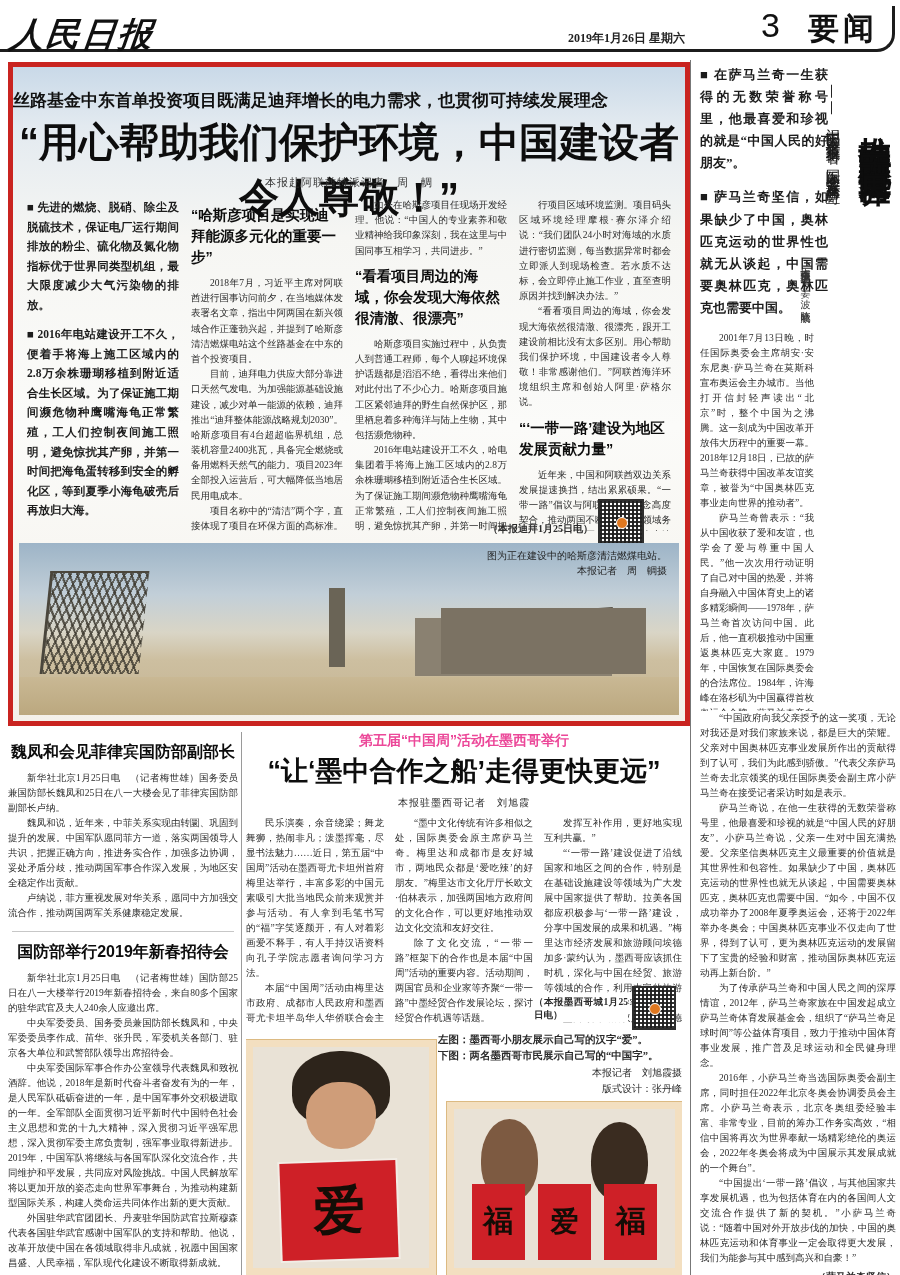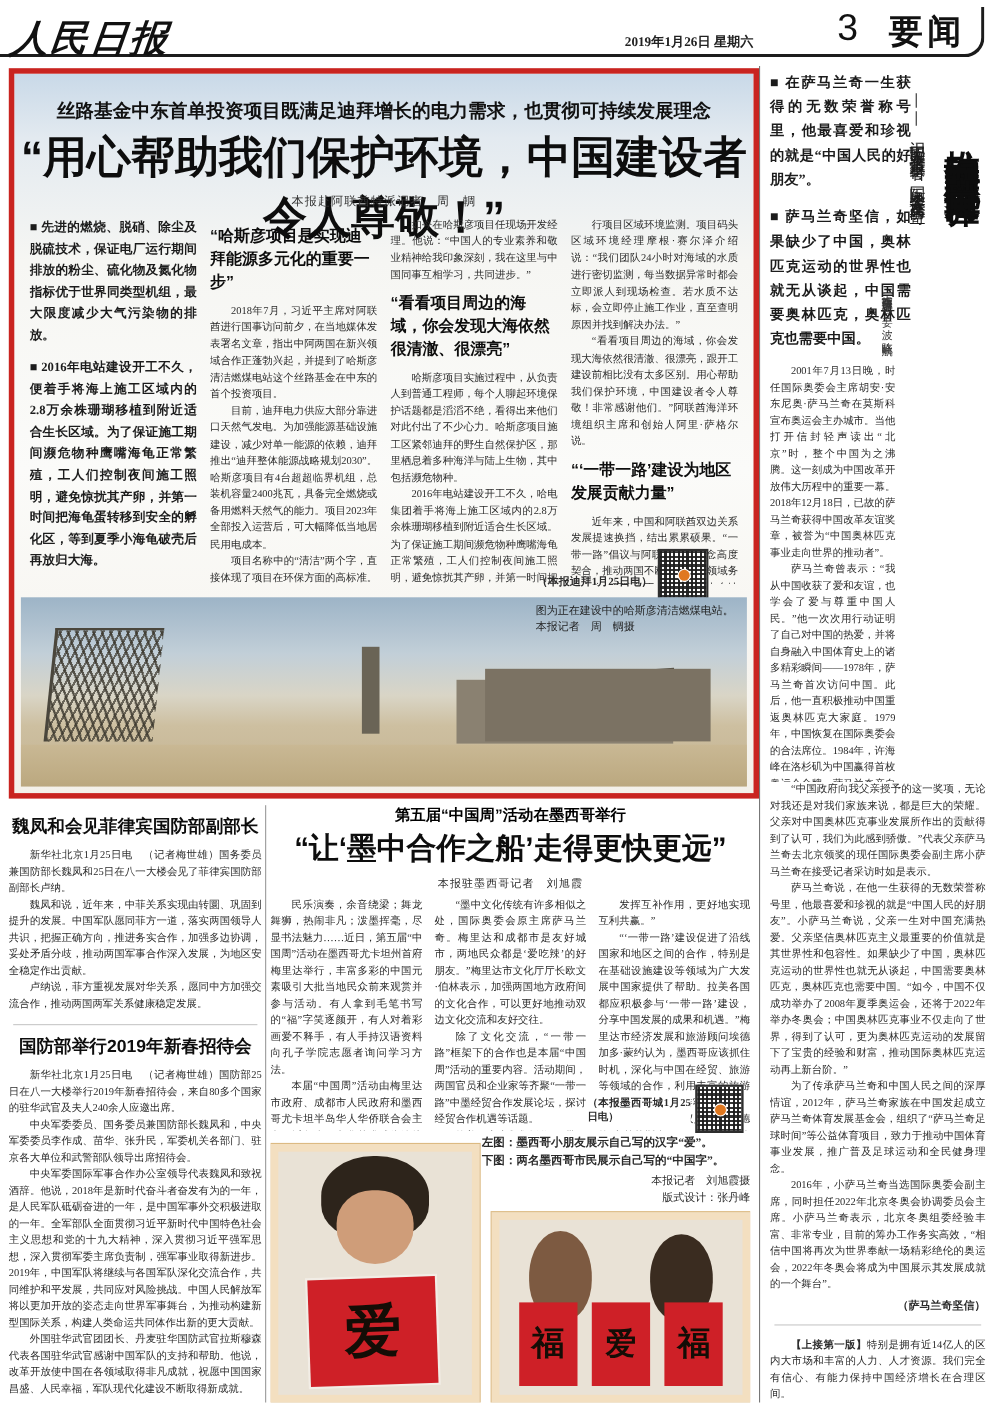--- a/index.html
+++ b/index.html
@@ -15,21 +15,21 @@
     font-family:"DejaVu Serif", serif; }
   .mast-date { position:absolute; right:215px; top:30px; font-size:12px; font-weight:bold; color:#222; }
   .page-no { position:absolute; right:120px; top:6px; font-size:34px; color:#111;
     font-family:"Liberation Sans", sans-serif; }
   .page-sec { position:absolute; right:22px; top:8px; font-size:31px; font-weight:bold; color:#111;
     font-family:"Liberation Sans", sans-serif; letter-spacing:4px; }
   
   #lead { position:absolute; left:8px; top:62px; width:682px; height:664px;
     border:5px solid #c92420; overflow:hidden;
     background:linear-gradient(180deg,#c9d9e8 0%,#e3eaf0 9%,#f6f6f3 26%,#fbfbf9 55%,#f4f1ea 100%); }
-  .kicker { position:absolute; left:0; right:0; top:22px; text-align:center;
+  .kicker { position:absolute; left:0; right:0; top:22px; text-align:left;
     font-family:"Liberation Sans", sans-serif; font-weight:bold; font-size:17px; color:#111; }
   .lead-headline { position:absolute; left:0; right:0; top:48px; text-align:center;
     font-family:"Liberation Sans", sans-serif; font-weight:bold; font-size:40px; color:#0d0d0d; }
   .lead-byline { position:absolute; left:0; right:0; top:108px; text-align:center;
     font-size:11px; color:#333; letter-spacing:1px; }
   .lead-cols { position:absolute; left:14px; right:14px; top:131px; bottom:190px;
     display:flex; gap:12px; overflow:hidden; }
   .lead-cols .col { flex:1; overflow:hidden; }
   .blk { font-size:9.5px; line-height:1.6; text-align:justify; }
   p.para { text-indent:2em; }
@@ -40,21 +40,21 @@
   .qr { border:2px solid #2e2e2e; background:
       repeating-linear-gradient(0deg,rgba(30,30,30,.9) 0 2px,transparent 2px 4px),
       repeating-linear-gradient(90deg,#2a2a2a 0 2px,#fff 2px 4px); position:relative; }
   .qr::after { content:""; position:absolute; left:50%; top:50%; width:10px; height:10px;
     margin:-5px 0 0 -5px; border-radius:50%; background:#e07820; border:1px solid #fff; }
   .lead-qr { position:absolute; left:585px; top:432px; width:46px; height:46px; }
   .lead-dateline { position:absolute; left:462px; top:455px; width:118px; font-weight:bold;
     font-size:10px; text-align:right; }
   .lead-photo { position:absolute; left:6px; right:6px; bottom:6px; height:172px; overflow:hidden;
     background:linear-gradient(180deg,#9db4c7 0%,#c2cfd8 30%,#d9d5c6 52%,#cdbfa0 68%,#c3b392 100%); }
-  .ph-cap { position:absolute; top:5px; right:12px; font-size:10px; color:#1e1e1e; line-height:1.5; }
+  .ph-cap { position:absolute; top:5px; right:12px; text-align:right; font-size:10px; color:#1e1e1e; line-height:1.5; }
   .sil { position:absolute; }
   .sil.tower { left:4%; bottom:24%; width:15%; height:60%; background:
       repeating-linear-gradient(65deg,rgba(60,56,46,.85) 0 2px,transparent 2px 7px),
       repeating-linear-gradient(-65deg,rgba(60,56,46,.7) 0 2px,transparent 2px 7px);
       border-left:3px solid #4a463c; border-top:2px solid #4a463c; transform:skewX(-6deg); }
   .sil.chimney { left:47%; bottom:28%; width:2.4%; height:46%; background:#6a6456; }
   .sil.plant { right:5%; bottom:24%; width:31%; height:38%; background:#7b7263;
       box-shadow:-30px 6px 0 -4px #8a8171; }
   .sil.crane { right:10%; bottom:58%; width:26%; height:2px; background:#555044; transform:rotate(-4deg); }
   .sil.ground { left:0; right:0; bottom:0; height:22%;
@@ -64,21 +64,21 @@
   
   #left-col { position:absolute; left:8px; top:732px; width:230px; height:543px; overflow:hidden; }
   .art-head { font-family:"Liberation Sans", sans-serif; font-weight:bold; text-align:center;
     font-size:16px; color:#0d0d0d; margin:10px 0 8px; line-height:1.3; }
   #left-col .para, #center .para, #right-col .para { font-size:9.5px; line-height:1.58; text-align:justify; }
   .art-rule { border:none; border-top:1px solid #c7c7c7; margin:10px 4px; }
   .v-sep { position:absolute; background:#9a9a9a; width:1px; }
   
   #center { position:absolute; left:246px; top:728px; width:436px; height:547px; overflow:hidden; }
   .c-kicker { text-align:center; font-family:"Liberation Sans", sans-serif; font-weight:bold;
-    font-size:14px; margin-top:4px; color:#000000; }
+    font-size:14px; margin-top:4px; color:#ec4899; }
   .c-headline { text-align:center; font-family:"Liberation Sans", sans-serif; font-weight:bold;
     font-size:27px; color:#0d0d0d; margin-top:3px; }
   .c-byline { text-align:center; font-size:10px; margin-top:7px; letter-spacing:1px; }
   .c-cols { position:absolute; left:0; right:0; top:88px; height:212px; display:flex; gap:11px; overflow:hidden; }
   .c-cols .col { flex:1; overflow:hidden; }
   .center-qr { position:absolute; left:386px; top:258px; width:44px; height:44px; background-color:#fff; }
   .center-dateline { position:absolute; left:288px; top:268px; width:94px; font-weight:bold;
     font-size:9.5px; text-align:justify; background:#fff; }
   
   .media { position:absolute; left:0; right:0; top:304px; bottom:0; }
@@ -249,20 +249,21 @@
     </div>
   <div class="r-narrow">
       <p class="blk para">2001年7月13日晚，时任国际奥委会主席胡安·安东尼奥·萨马兰奇在莫斯科宣布奥运会主办城市。当他打开信封轻声读出“北京”时，整个中国为之沸腾。这一刻成为中国改革开放伟大历程中的重要一幕。2018年12月18日，已故的萨马兰奇获得中国改革友谊奖章，被誉为“中国奥林匹克事业走向世界的推动者”。</p>
       <p class="blk para">萨马兰奇曾表示：“我从中国收获了爱和友谊，也学会了爱与尊重中国人民。”他一次次用行动证明了自己对中国的热爱，并将自身融入中国体育史上的诸多精彩瞬间——1978年，萨马兰奇首次访问中国。此后，他一直积极推动中国重返奥林匹克大家庭。1979年，中国恢复在国际奥委会的合法席位。1984年，许海峰在洛杉矶为中国赢得首枚奥运会金牌，萨马兰奇亲自为他颁奖。1996年亚特兰大奥运会女子乒乓球单打颁奖典礼上，萨马兰奇轻轻抚了抚获得冠军的中国运动员邓亚萍的脸庞。这个充满温情的画面通过电视转播被无数中国人铭记……</p>
     </div>
   <div class="r-wide">
       <p class="blk para">“中国政府向我父亲授予的这一奖项，无论对我还是对我们家族来说，都是巨大的荣耀。父亲对中国奥林匹克事业发展所作出的贡献得到了认可，我们为此感到骄傲。”代表父亲萨马兰奇去北京领奖的现任国际奥委会副主席小萨马兰奇在接受记者采访时如是表示。</p>
       <p class="blk para">萨马兰奇说，在他一生获得的无数荣誉称号里，他最喜爱和珍视的就是“中国人民的好朋友”。小萨马兰奇说，父亲一生对中国充满热爱。父亲坚信奥林匹克主义最重要的价值就是其世界性和包容性。如果缺少了中国，奥林匹克运动的世界性也就无从谈起，中国需要奥林匹克，奥林匹克也需要中国。“如今，中国不仅成功举办了2008年夏季奥运会，还将于2022年举办冬奥会；中国奥林匹克事业不仅走向了世界，得到了认可，更为奥林匹克运动的发展留下了宝贵的经验和财富，推动国际奥林匹克运动再上新台阶。”</p>
       <p class="blk para">为了传承萨马兰奇和中国人民之间的深厚情谊，2012年，萨马兰奇家族在中国发起成立萨马兰奇体育发展基金会，组织了“萨马兰奇足球时间”等公益体育项目，致力于推动中国体育事业发展，推广普及足球运动和全民健身理念。</p>
       <p class="blk para">2016年，小萨马兰奇当选国际奥委会副主席，同时担任2022年北京冬奥会协调委员会主席。小萨马兰奇表示，北京冬奥组委经验丰富、非常专业，目前的筹办工作务实高效，“相信中国将再次为世界奉献一场精彩绝伦的奥运会，2022年冬奥会将成为中国展示其发展成就的一个舞台”。</p>
+      <p class="blk para">“中国提出‘一带一路’倡议，与其他国家共享发展机遇，也为包括体育在内的各国间人文交流合作提供了新的契机。”小萨马兰奇说：“随着中国对外开放步伐的加快，中国的奥林匹克运动和体育事业一定会取得更大发展，我们为能参与其中感到高兴和自豪！”</p>
     </div>
   <div class="r-dateline">（萨马兰奇坚信）</div>
   <hr class="art-rule">
   <div class="r-wide">
       <p class="blk para"><b class="cont-tag">【上接第一版】</b>特别是拥有近14亿人的区内大市场和丰富的人力、人才资源。我们完全有信心、有能力保持中国经济增长在合理区间。</p>
     </div>
 
   <div class="v-title">推动中国奥林匹克事业走向世界</div>
   <div class="v-sub">——记中国改革友谊奖章获得者、国际奥委会原主席萨马兰奇</div>
   <div class="v-byline">本报驻西班牙记者　姜　波　陈晓航</div>

